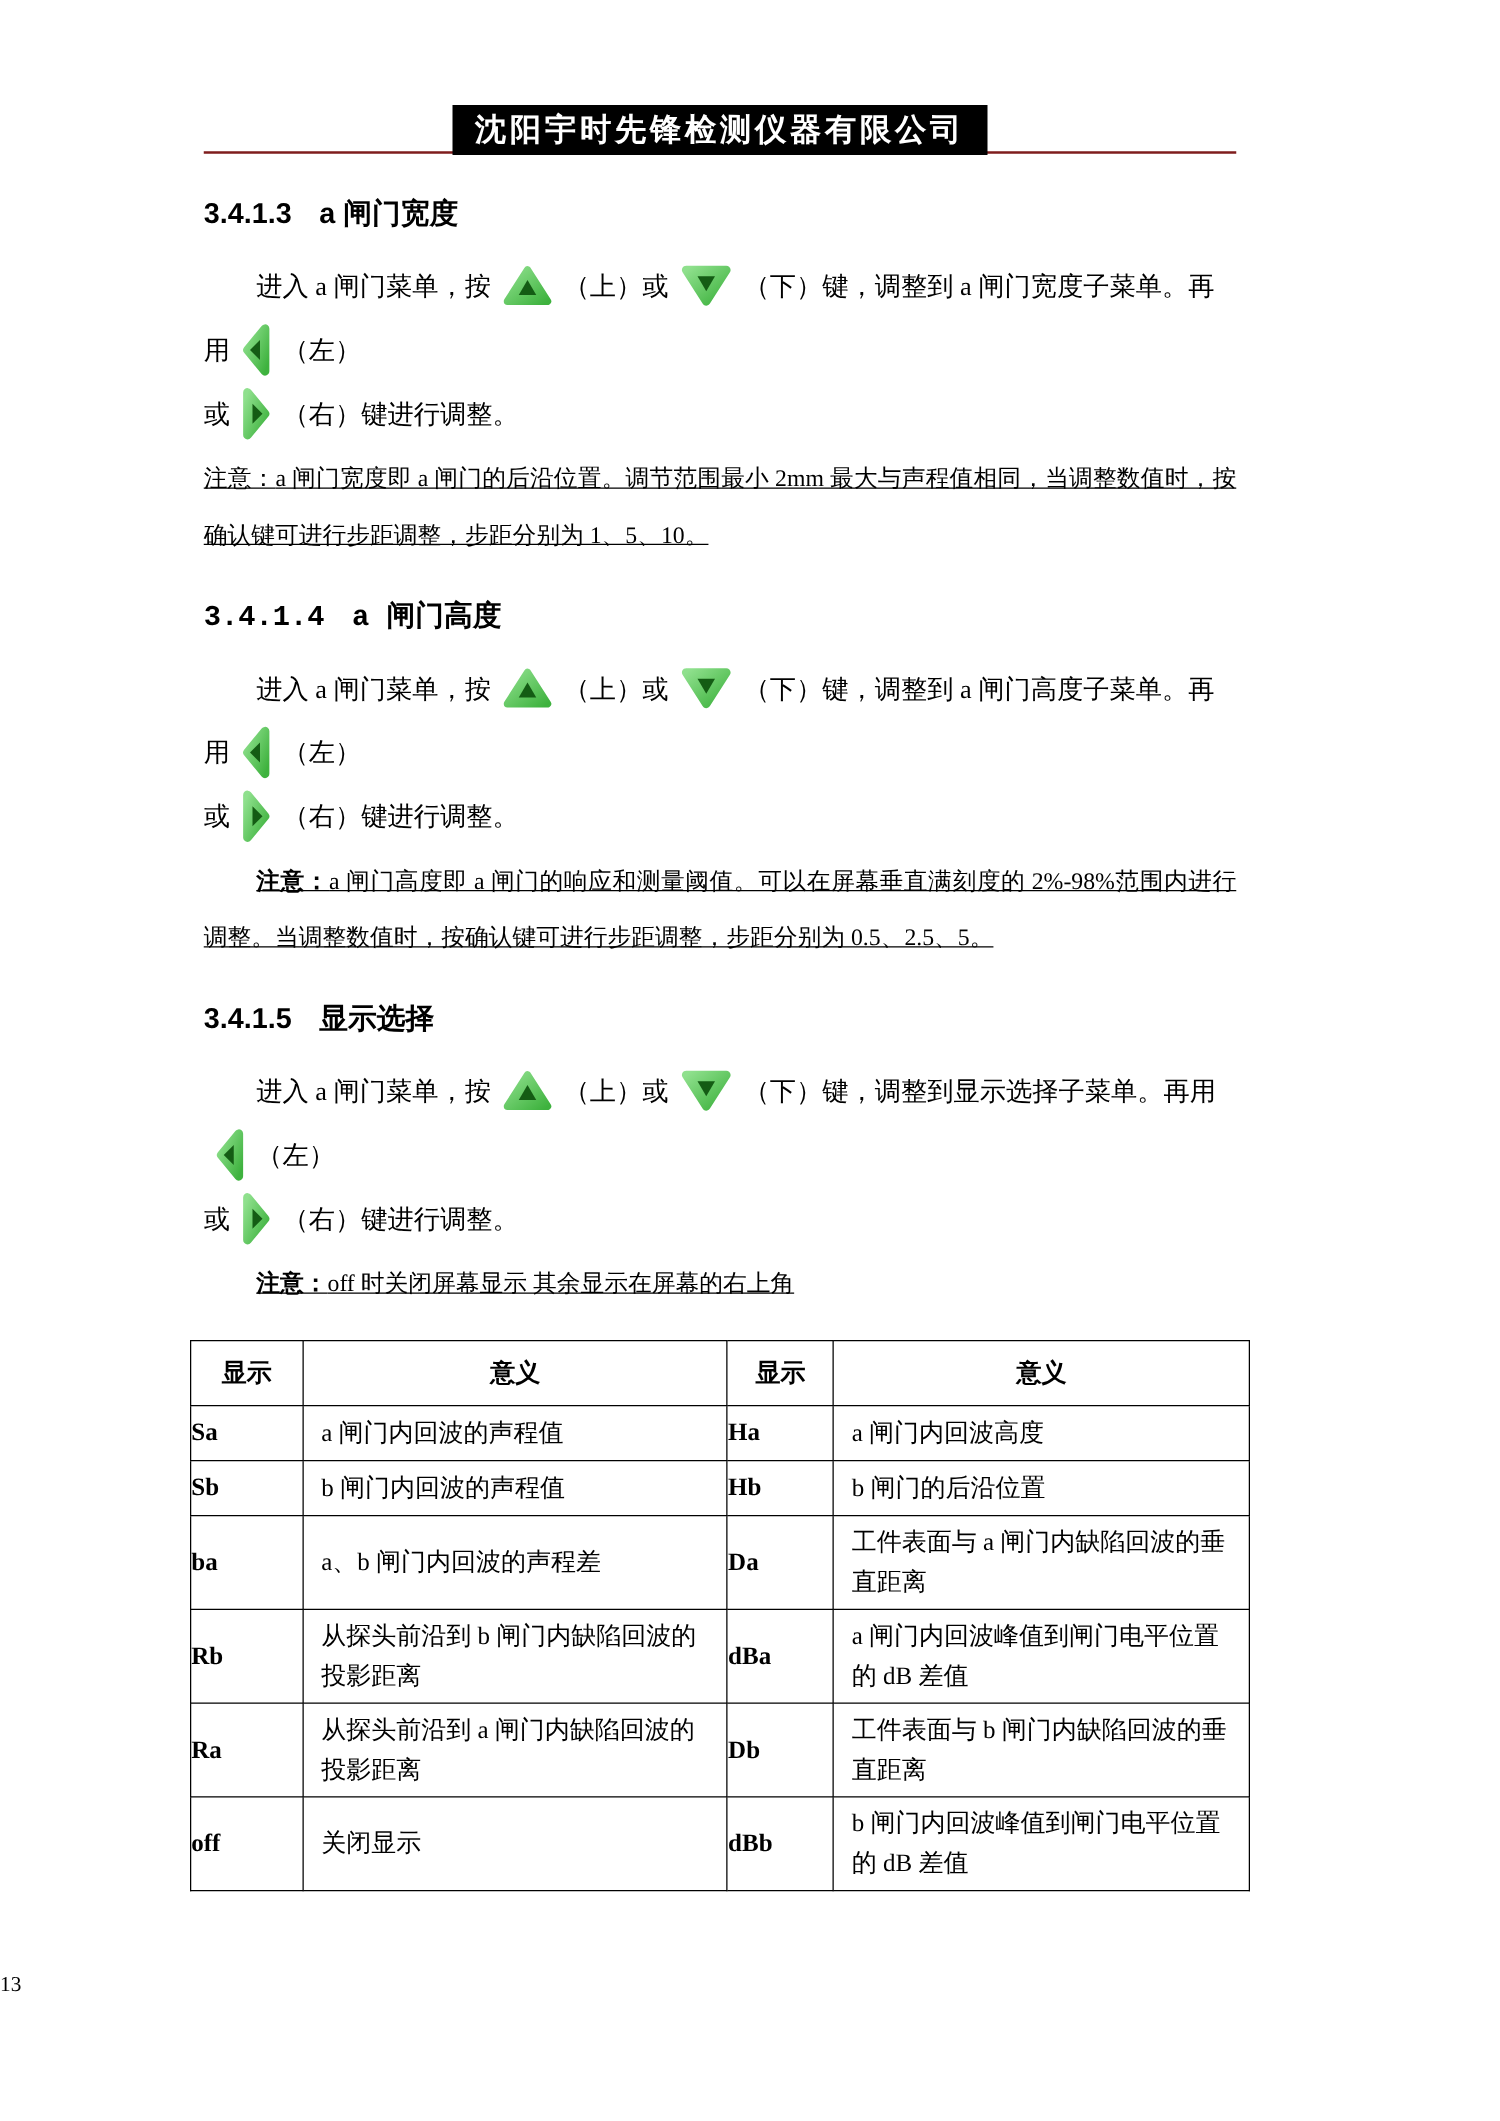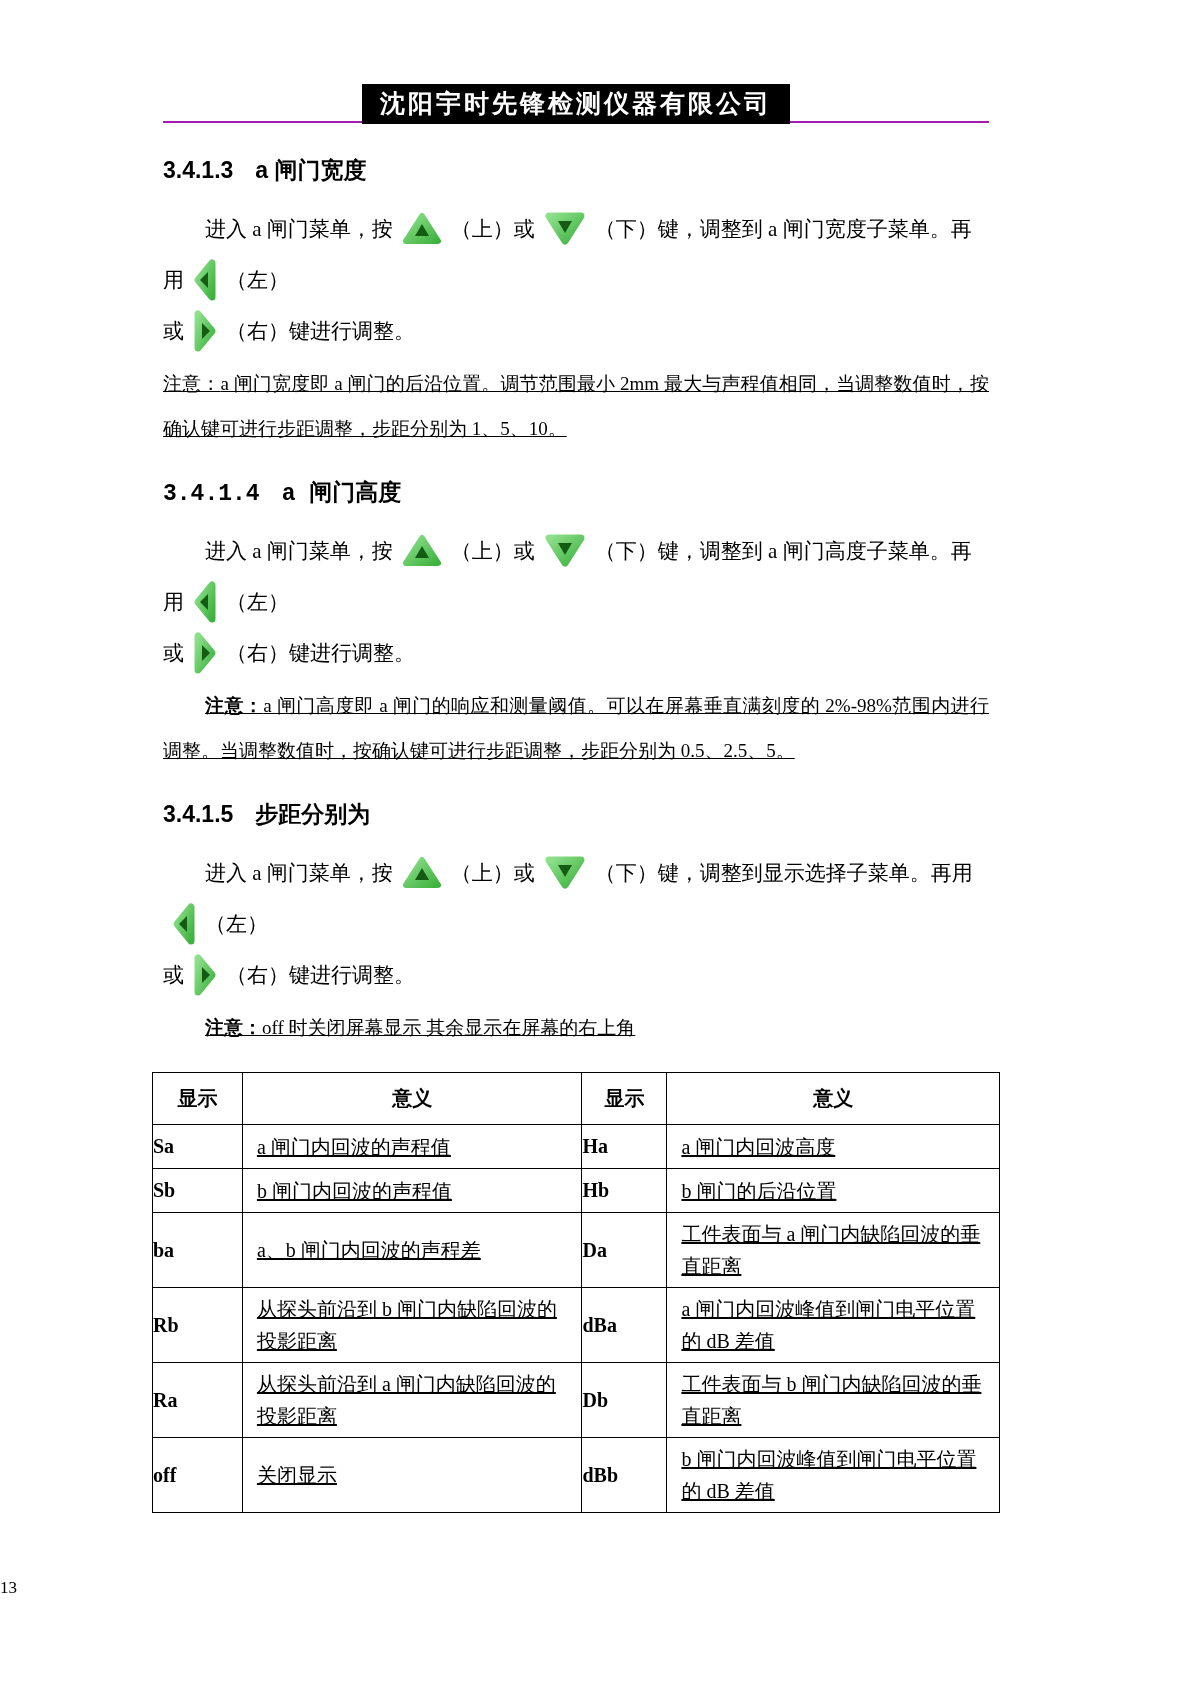--- a/index.html
+++ b/index.html
@@ -10,21 +10,21 @@
     color: #000;
     overflow: hidden;
     position: relative;
   }
   .page-inner { margin-left: 152px; width: 848px; }
 
   
   .header-wrap { padding-top: 84px; }
   .header-band {
     width: 826px; margin: 0 11px;
-    border-bottom: 2px solid #a21caf;
+    border-bottom: 2px solid #7f1d1d;
     text-align: center;
   }
   .header-box {
     display: inline-block;
     background: #000; color: #fff;
     font-family: "Liberation Sans", "DejaVu Sans", sans-serif;
     font-weight: 700; font-size: 25px;
     letter-spacing: 3px;
     padding: 3px 18px 4px 18px;
     margin-bottom: -3px;
@@ -79,21 +79,20 @@
   }
   .disp-table td { height: 44px; padding: 5px 0; }
   .disp-table td.code {
     font-weight: 700;
     text-align: left;
     font-family: "Liberation Serif", "DejaVu Serif", serif;
   }
   .disp-table td.meaning {
     padding-left: 14px; padding-right: 8px;
     line-height: 32px;
-    text-decoration: underline;
   }
   col.c-code1 { width: 90px; }
   col.c-mean1 { width: 340px; }
   col.c-code2 { width: 85px; }
   col.c-mean2 { width: 333px; }
 
   
   .page-number {
     position: absolute;
     left: 0; top: 1578px; width: 996px;
@@ -170,21 +169,21 @@
       </svg><span>（左）</span><br>
     <span>或</span><svg class="arrow" width="24" height="44">
         <use href="#sym-arrow-right"></use>
       </svg><span>（右）键进行调整。</span>
   </div>
   <div class="note indented">
     <span class="note-label-bold">注意：</span><span>a 闸门高度即 a 闸门的响应和测量阈值。可以在屏幕垂直满刻度的 2%-98%范围内进行调整。当调整数值时，按确认键可进行步距调整，步距分别为 0.5、2.5、5。</span>
   </div>
 
   <div class="sec-head h3">
-    <span class="sec-num">3.4.1.5</span><span>步距分别为</span>
+    <span class="sec-num">3.4.1.5</span><span>显示选择</span>
   </div>
   <div class="intro">
     <span class="indent"></span><span>进入 a 闸门菜单，按</span><svg class="arrow" width="40" height="34">
         <use href="#sym-arrow-up"></use>
       </svg><span>（上）或</span><svg class="arrow" width="42" height="36">
         <use href="#sym-arrow-down"></use>
       </svg><span>（下）键，调整到显示选择子菜单。再用</span><svg class="arrow" width="24" height="44">
         <use href="#sym-arrow-left"></use>
       </svg><span>（左）</span><br>
     <span>或</span><svg class="arrow" width="24" height="44">

